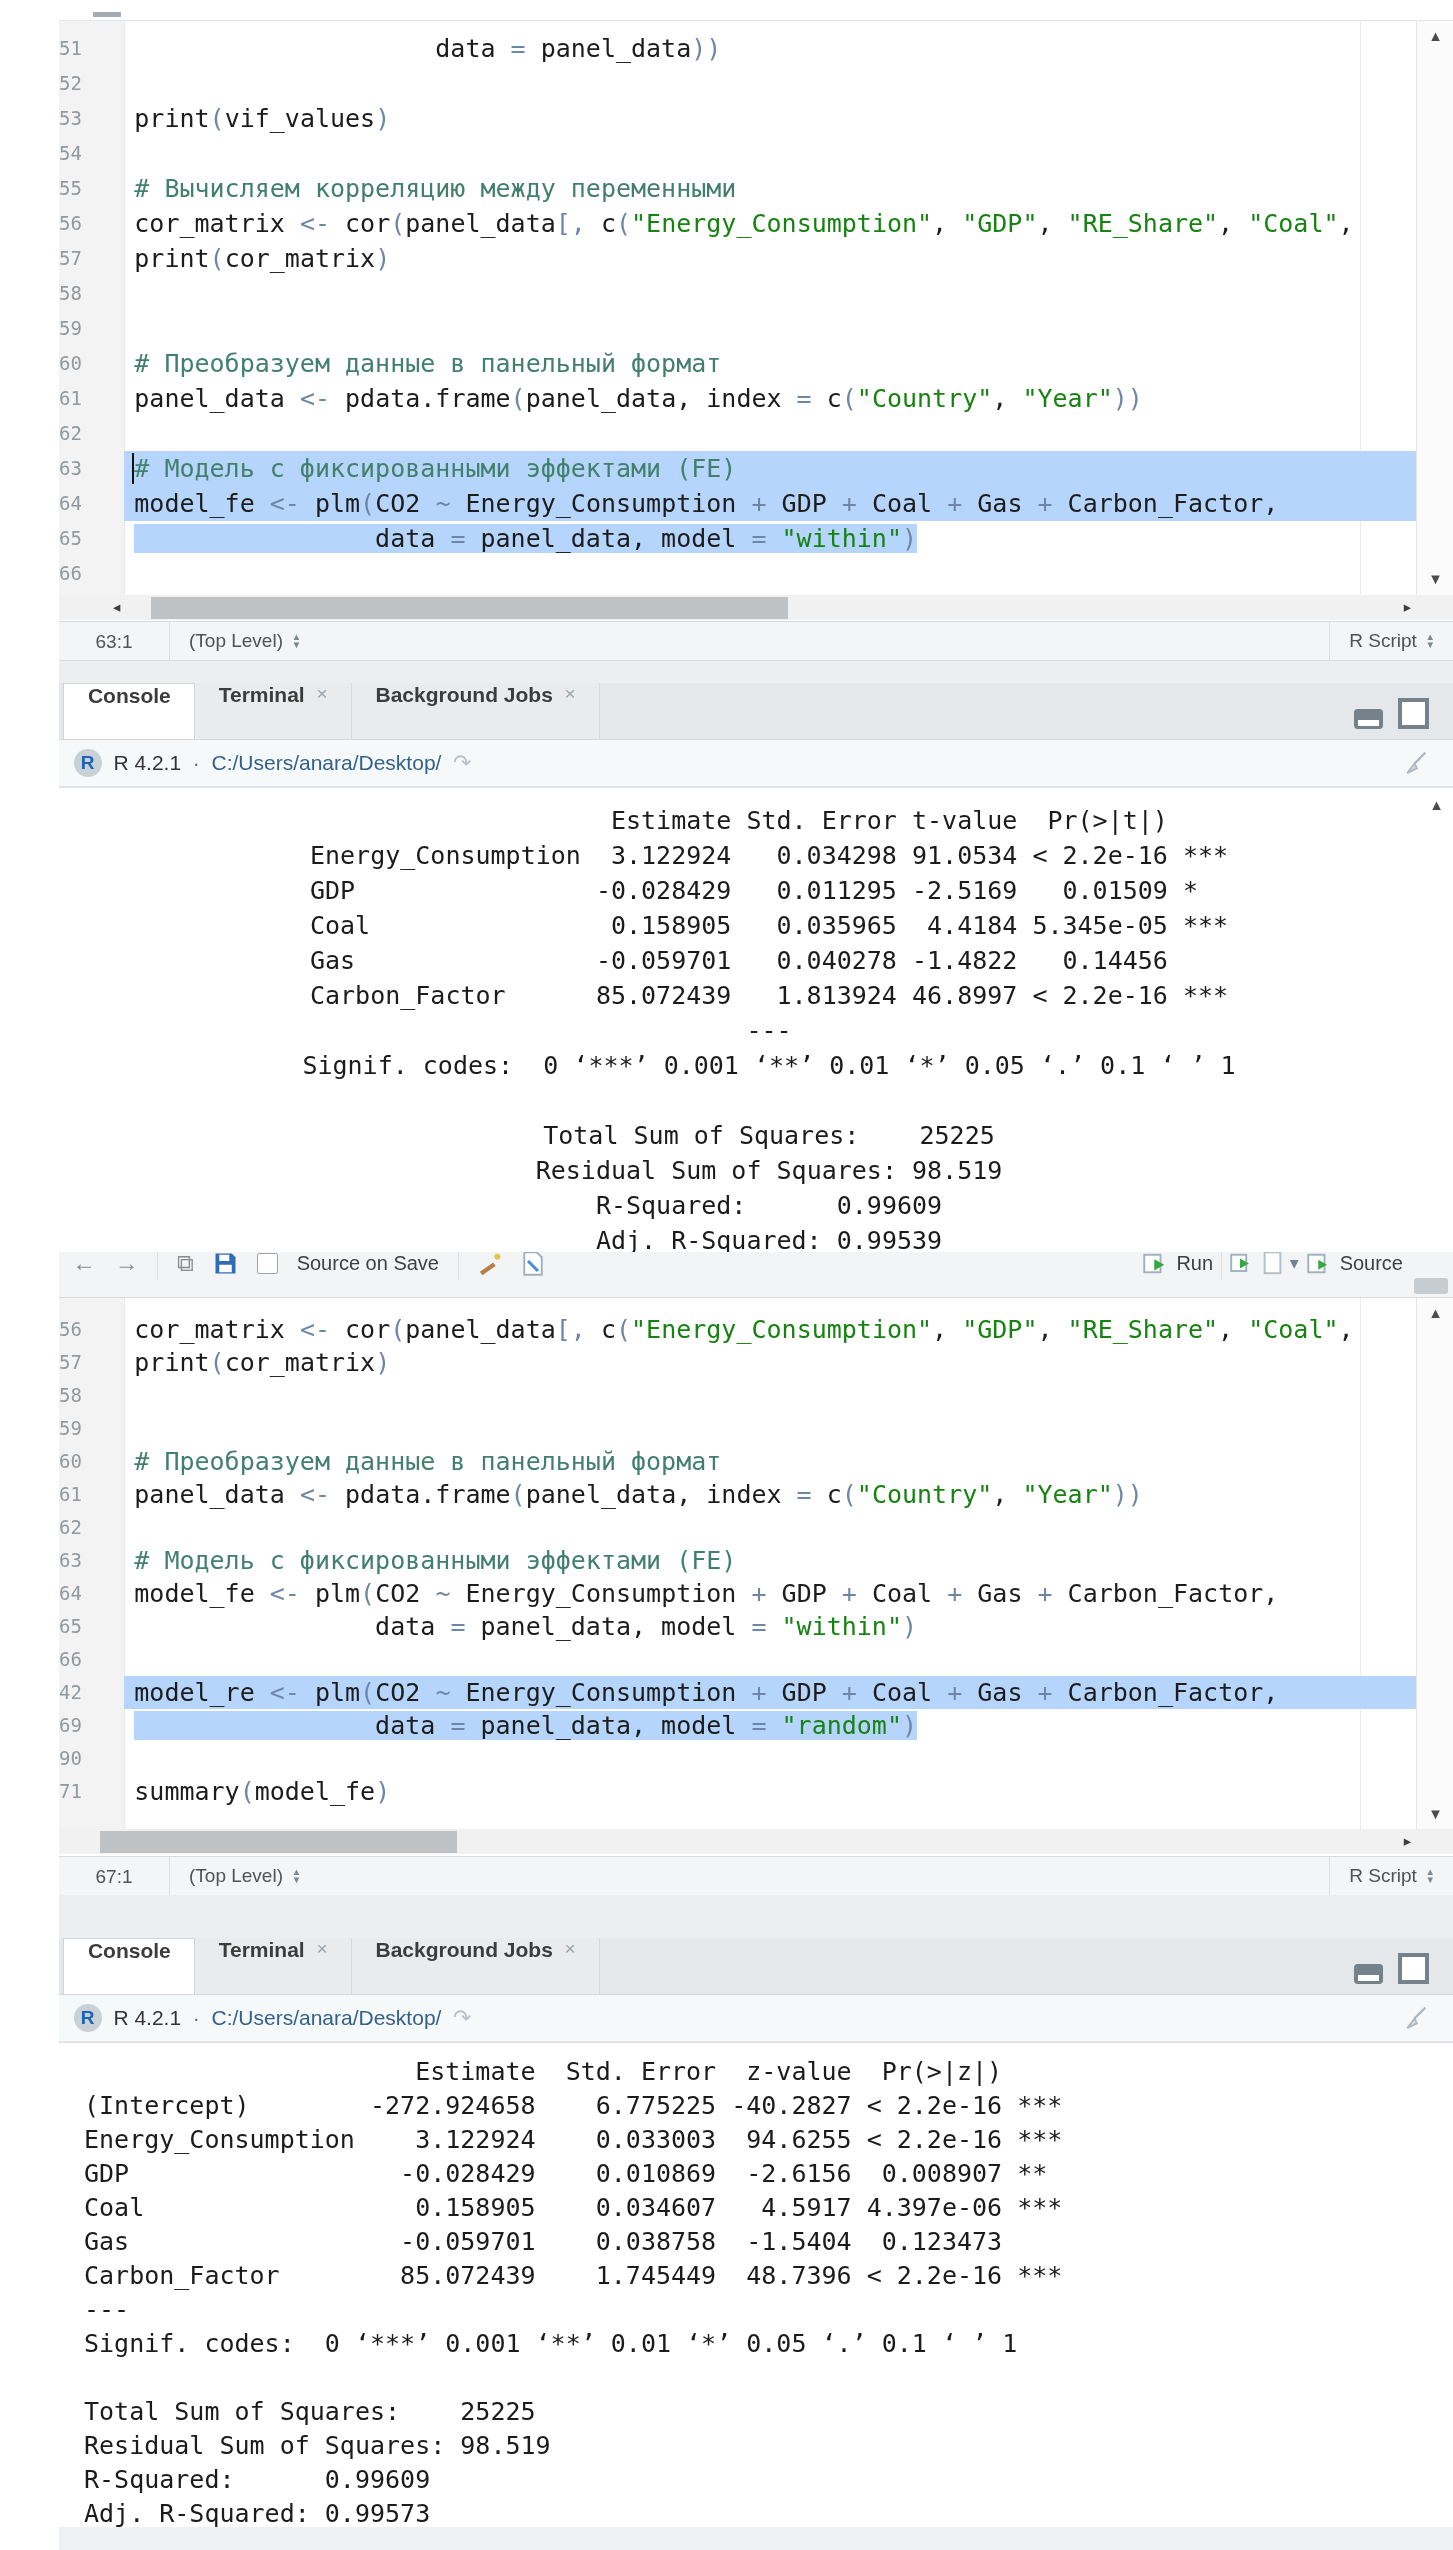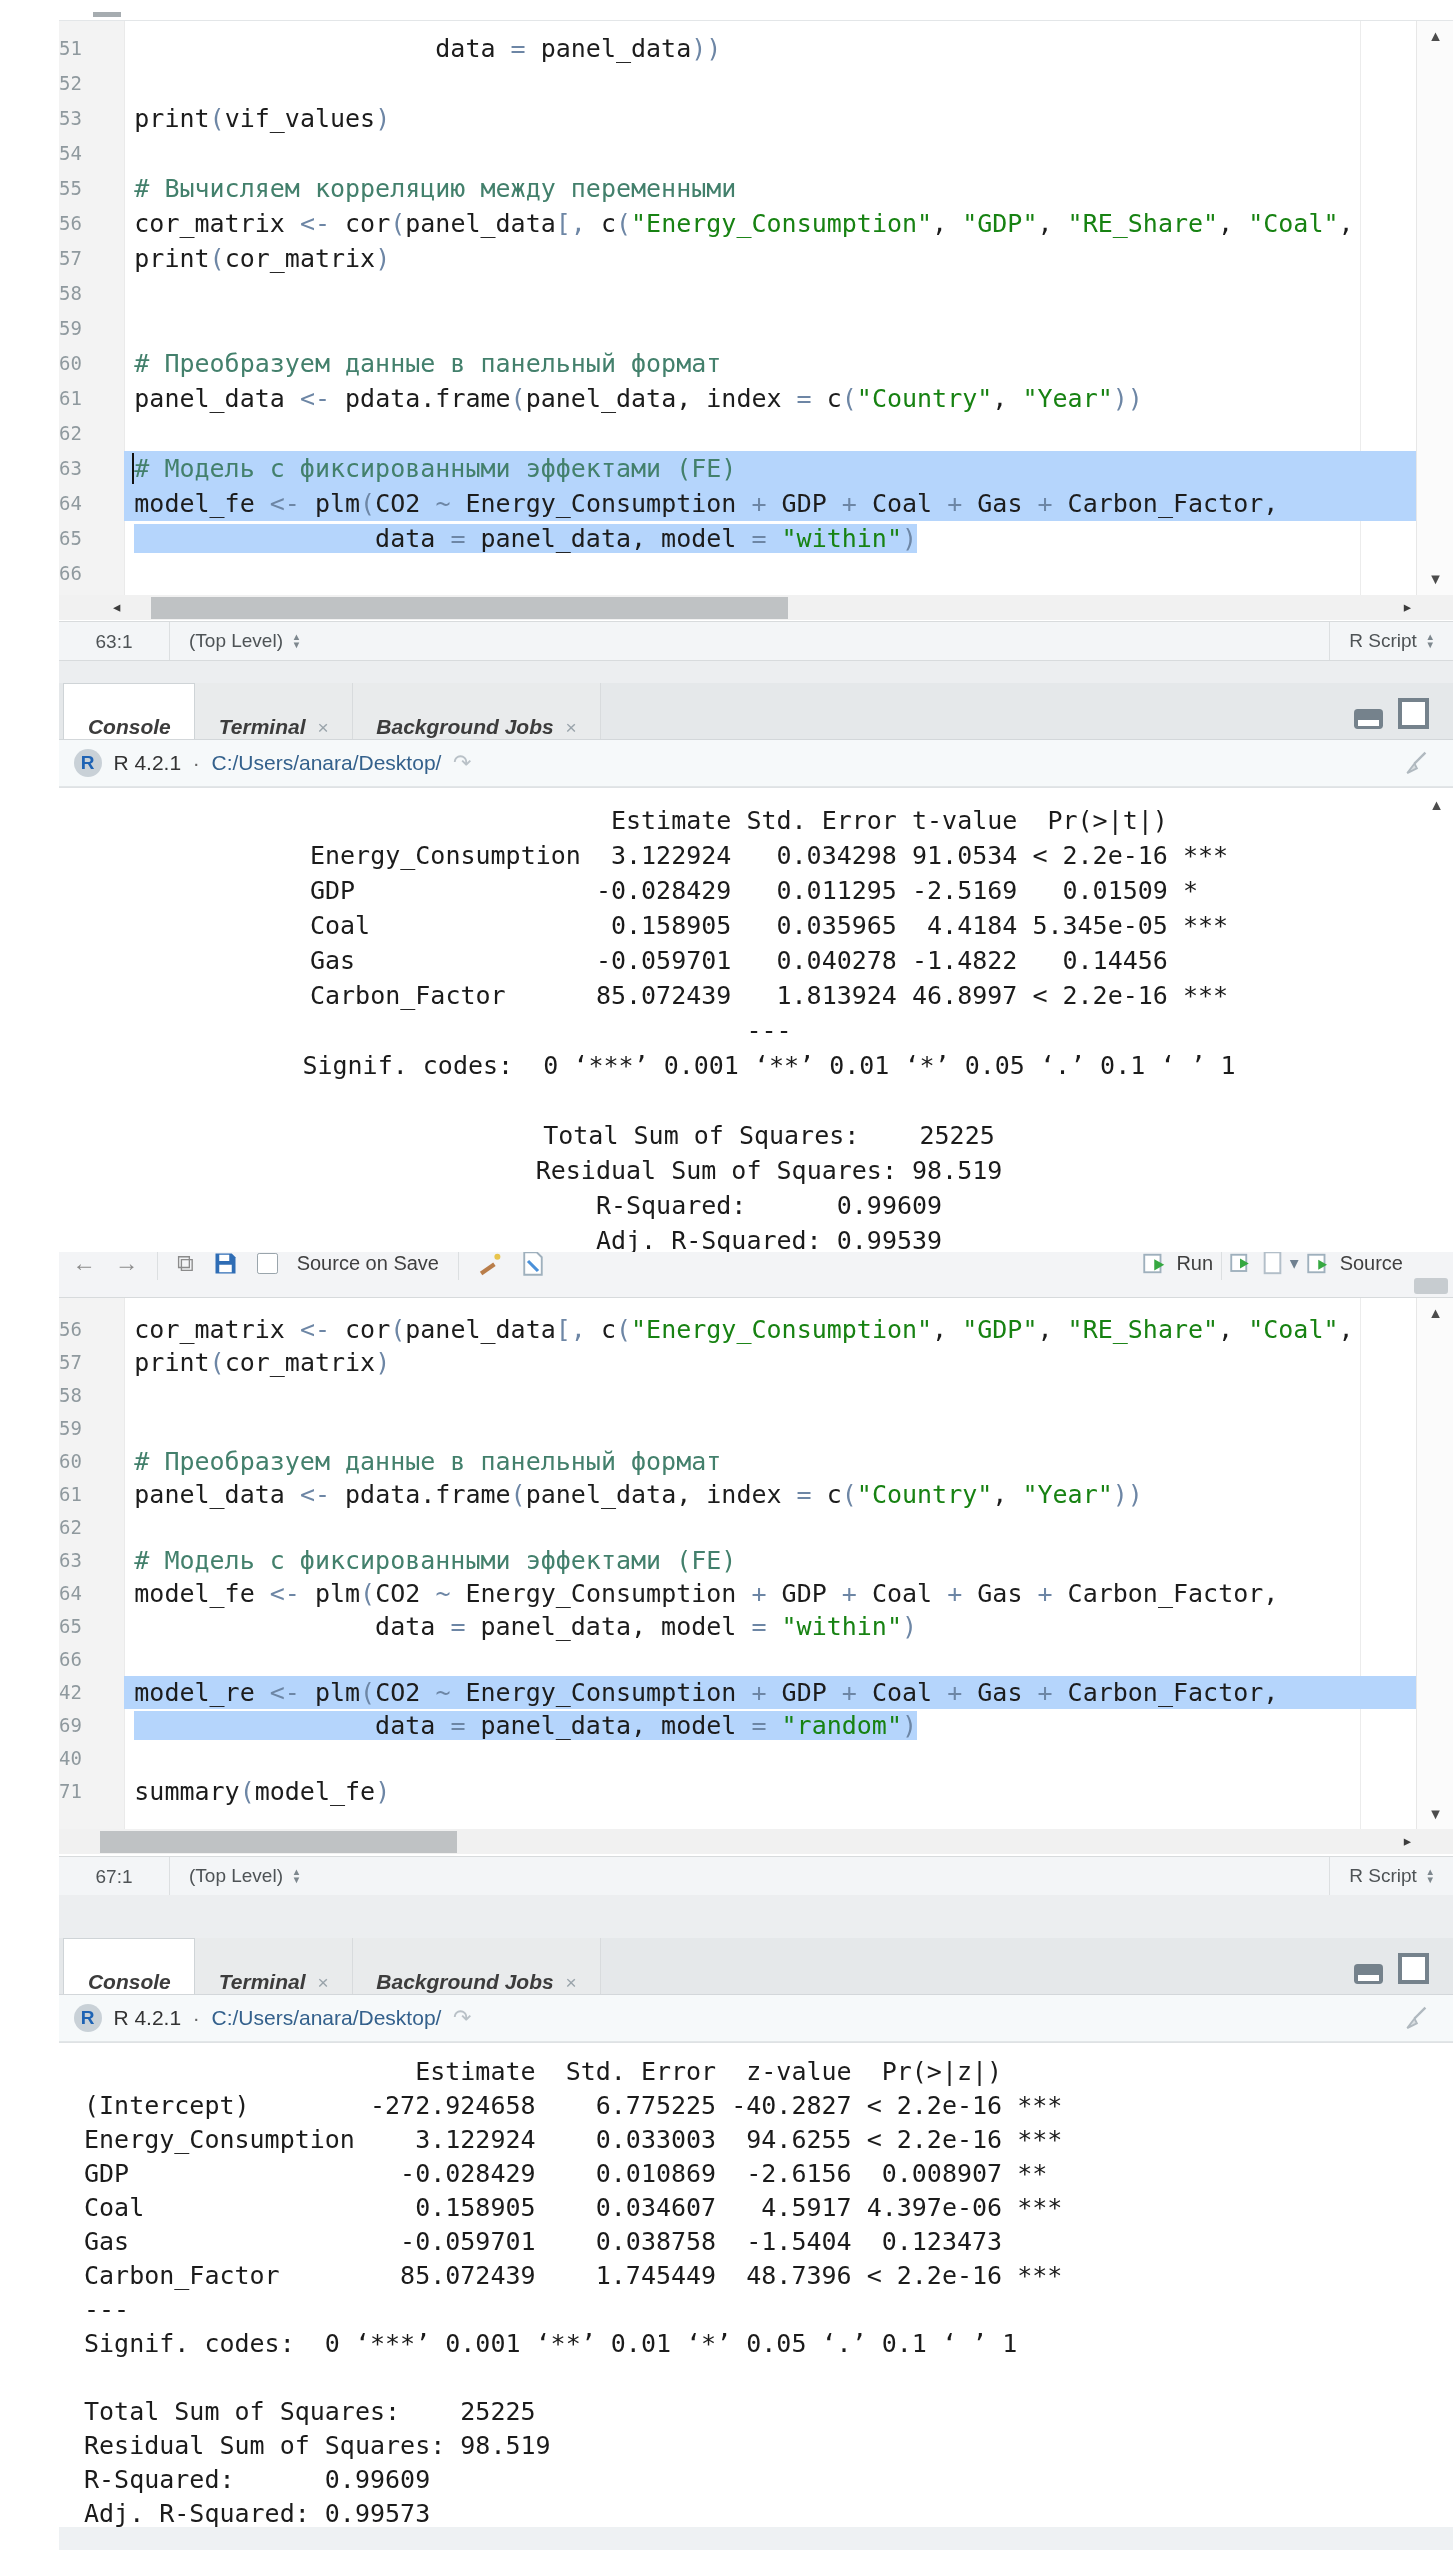--- a/index.html
+++ b/index.html
@@ -41,22 +41,22 @@
   .cell.scope{padding-left:19px;display:flex;align-items:center;gap:8.8px;flex:1;}
   .cell.rtype{border-left:0.7px solid #dcdfe1;height:100%;display:flex;align-items:center;gap:8.8px;
               padding:0 19px;flex:none;}
   .updown{display:inline-flex;flex-direction:column;line-height:8px;font-size:9.5px;color:#7d878e;}
 
   .gap{background:#eceef0;}
 
   
   .tabbar{height:57px;background:#e5e8ea;border-bottom:0.7px solid #d3d7da;display:flex;align-items:stretch;
           padding-left:4.4px;position:absolute;}
-  .tab{display:flex;align-items:flex-end;gap:11.7px;padding:0 23.5px;font-size:21px;font-weight:bold;color:#3c3c3c;
-       background:#e9ebec;border-right:0.7px solid #d8dbdd;font-style:italic;}
+  .tab{display:flex;align-items:flex-start;gap:11.7px;padding:0 23.5px;font-size:21px;font-weight:bold;color:#3c3c3c;
+       background:#e9ebec;border-right:0.7px solid #d8dbdd;}
   .tab.active{background:#fff;border:0.7px solid #cfd4d7;border-bottom:none;}
   .tclose{color:#9aa4ab;font-size:19px;font-weight:normal;}
   .winbtns{position:absolute;right:25px;top:14.7px;display:flex;gap:14.7px;align-items:flex-end;}
   .minb{width:29px;height:20.6px;background:#75828c;border-radius:3.7px;position:relative;}
   .minb::after{content:'';position:absolute;left:3.7px;right:3.7px;bottom:3.7px;height:5.9px;background:#fff;}
   .maxb{width:23.5px;height:23.5px;border:4.4px solid #75828c;background:#fff;}
 
   
   .rbar{height:47px;background:#f6f9fa;border-bottom:0.7px solid #e2e6e8;display:flex;align-items:center;
         gap:11.7px;padding-left:14.7px;font-size:21px;color:#333;}
@@ -373,21 +373,21 @@
           </div>
           <div class="eline">
             <div class="lnum">42</div>
             <div class="lcode sel-full"><span class="sg-t">model_re </span><span class="sg-o">&lt;-</span><span class="sg-t"> plm</span><span class="sg-o">(</span><span class="sg-t">CO2 </span><span class="sg-o">~</span><span class="sg-t"> Energy_Consumption </span><span class="sg-o">+</span><span class="sg-t"> GDP </span><span class="sg-o">+</span><span class="sg-t"> Coal </span><span class="sg-o">+</span><span class="sg-t"> Gas </span><span class="sg-o">+</span><span class="sg-t"> Carbon_Factor,</span></div>
           </div>
           <div class="eline">
             <div class="lnum">69</div>
             <div class="lcode"><span class="sel-text"><span class="sg-t">                data </span><span class="sg-o">=</span><span class="sg-t"> panel_data, model </span><span class="sg-o">=</span><span class="sg-t"> </span><span class="sg-s">"random"</span><span class="sg-o">)</span></span></div>
           </div>
           <div class="eline">
-            <div class="lnum">40</div>
+            <div class="lnum">90</div>
             <div class="lcode"></div>
           </div>
           <div class="eline">
             <div class="lnum">71</div>
             <div class="lcode"><span class="sg-t">summary</span><span class="sg-o">(</span><span class="sg-t">model_fe</span><span class="sg-o">)</span></div>
           </div>
         </div>
       <div class="vscroll">
         <span class="arr up">▲</span>
         <span class="arr dn">▼</span>

